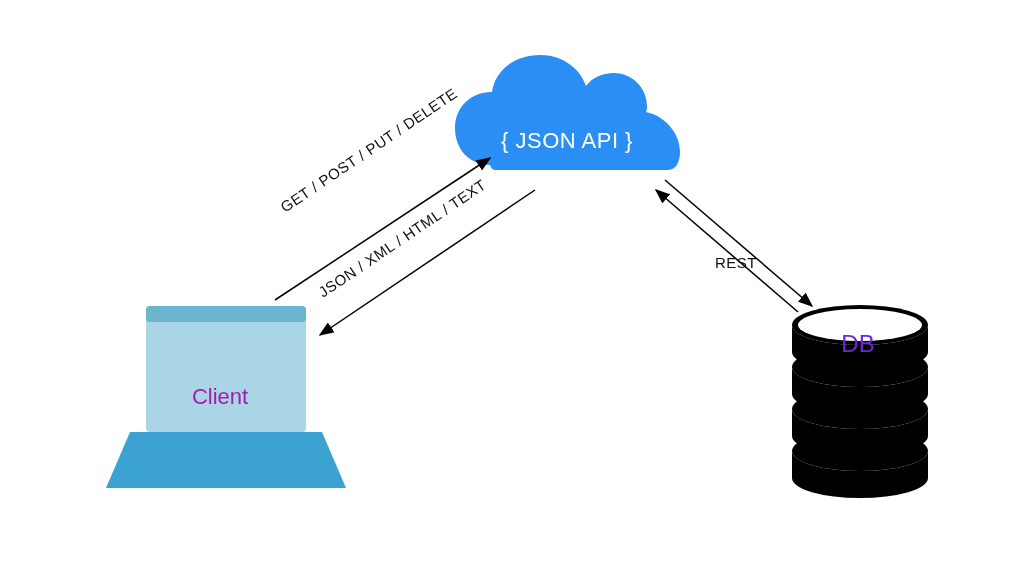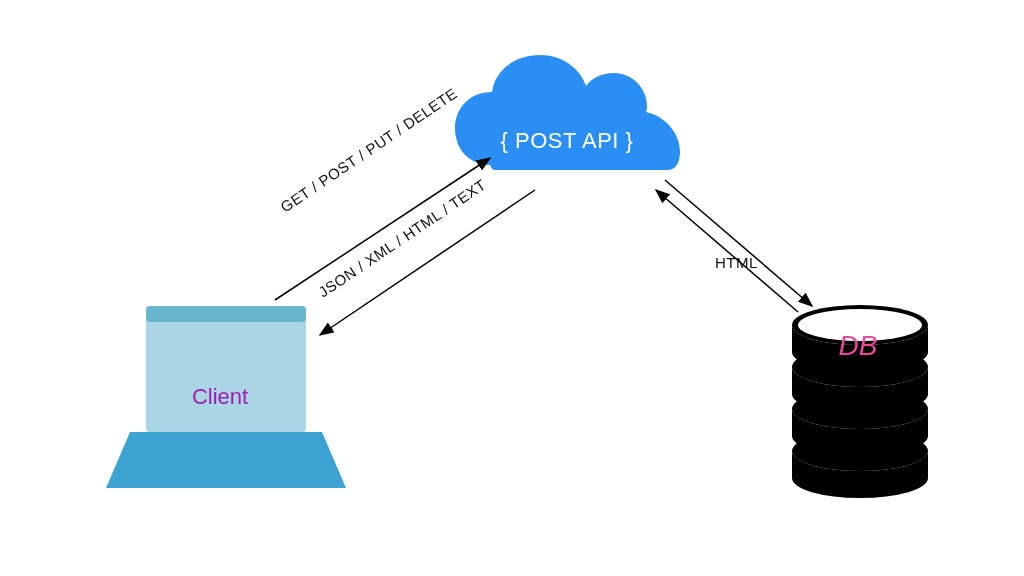--- a/index.html
+++ b/index.html
@@ -40,24 +40,23 @@
       text-align: center;
       color: #a21caf;
       font-size: 22px;
     }
     .db-label {
       position: absolute;
       left: 818px;
       top: 330px;
       width: 80px;
       text-align: center;
-      color: #ec4899;
-      font-size: 28px;
+      color: #6d28d9;
+      font-size: 24px;
       font-weight: 500;
-      font-style: italic;
     }
     .edge-label {
       position: absolute;
       color: #111;
       font-size: 15px;
       letter-spacing: 0.5px;
       white-space: nowrap;
     }
     .edge-req {
       left: 282px;
@@ -126,25 +125,25 @@
     </g>
 
     <line x1="275" y1="300" x2="490" y2="158" stroke="#000" stroke-width="1.5" marker-end="url(#arrowhead)"></line>
 
     <line x1="535" y1="190" x2="320" y2="335" stroke="#000" stroke-width="1.5" marker-end="url(#arrowhead)"></line>
 
     <line x1="665" y1="180" x2="812" y2="306" stroke="#000" stroke-width="1.5" marker-end="url(#arrowhead)"></line>
     <line x1="798" y1="312" x2="656" y2="190" stroke="#000" stroke-width="1.5" marker-end="url(#arrowhead)"></line>
   </svg>
 
-  <div class="cloud-label">{ POST API }</div>
+  <div class="cloud-label">{ JSON API }</div>
 
   <div class="client-label">Client</div>
 
   <div class="db-label">DB</div>
 
   <div class="edge-label edge-req">GET / POST / PUT / DELETE</div>
 
   <div class="edge-label edge-res">JSON / XML / HTML / TEXT</div>
 
-  <div class="edge-label edge-crud">HTML</div>
+  <div class="edge-label edge-crud">REST</div>
 
 </div>
 
 </body></html>

